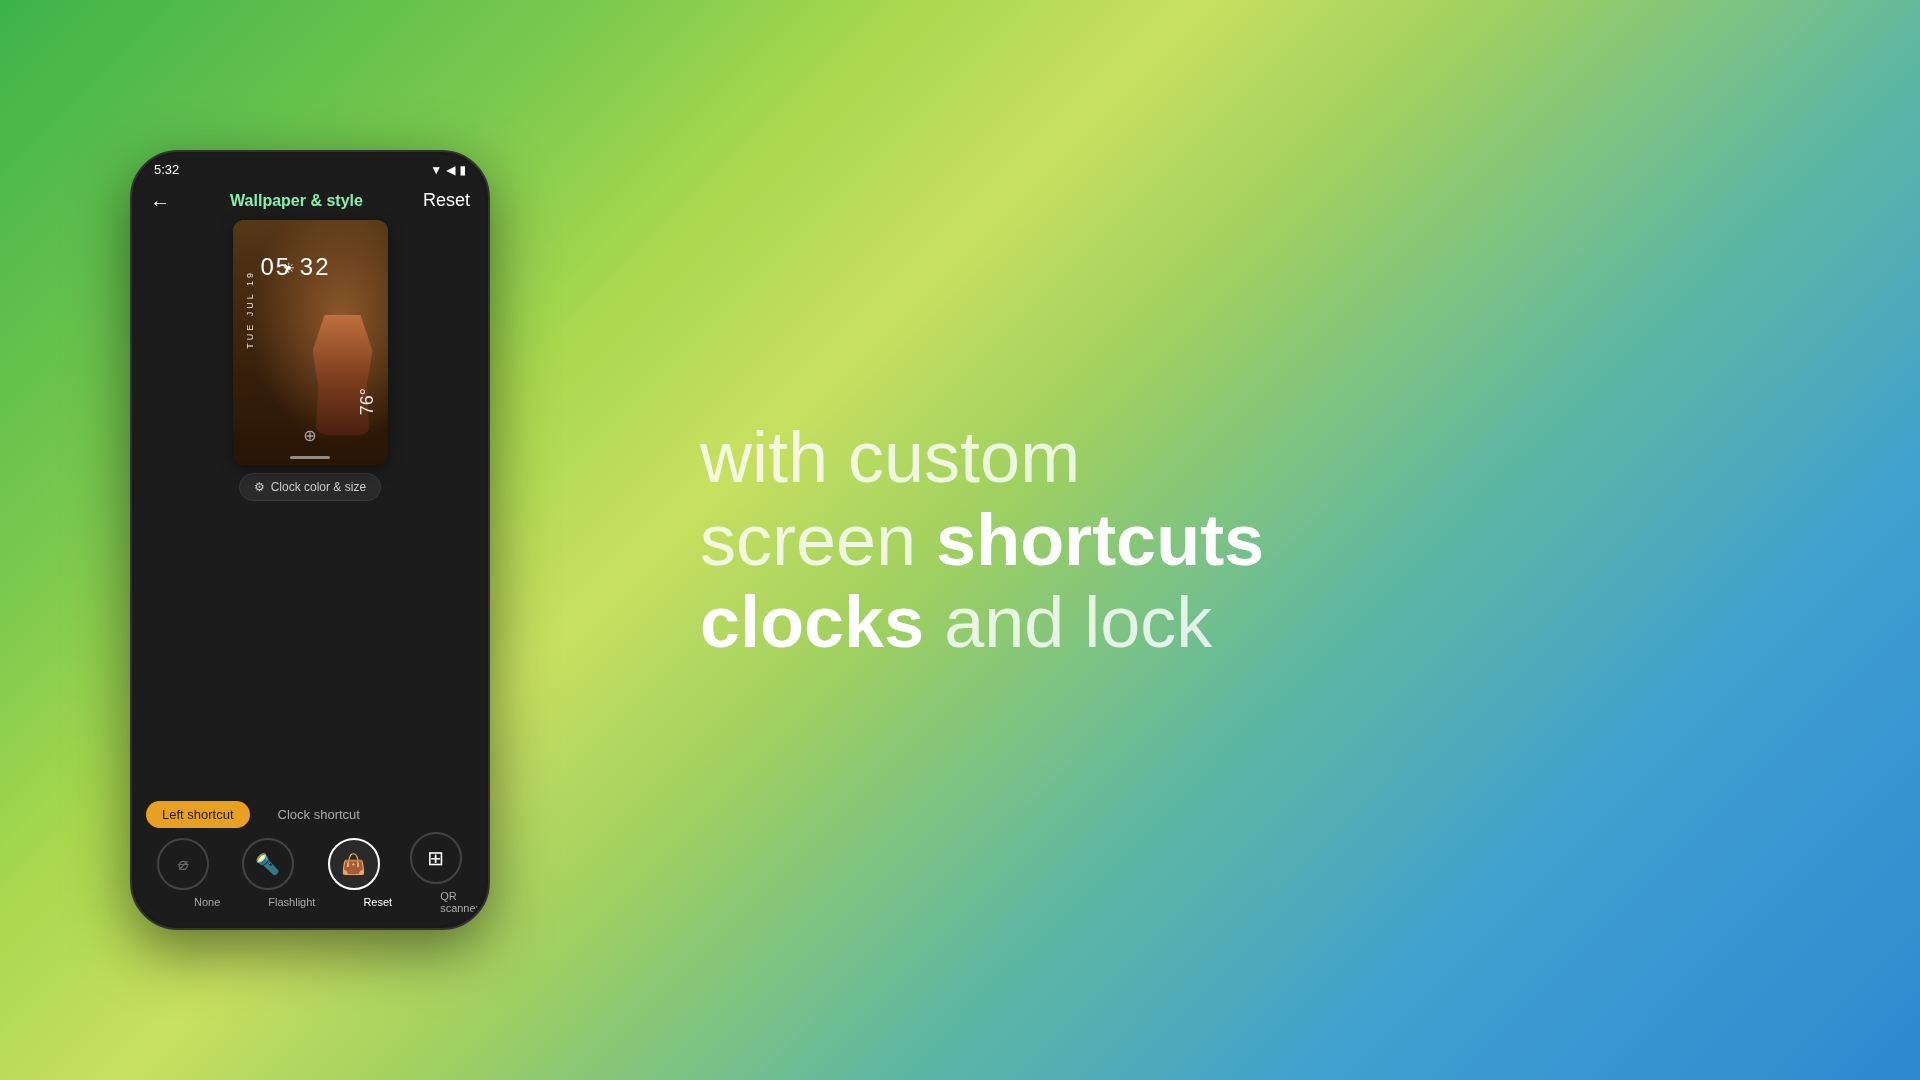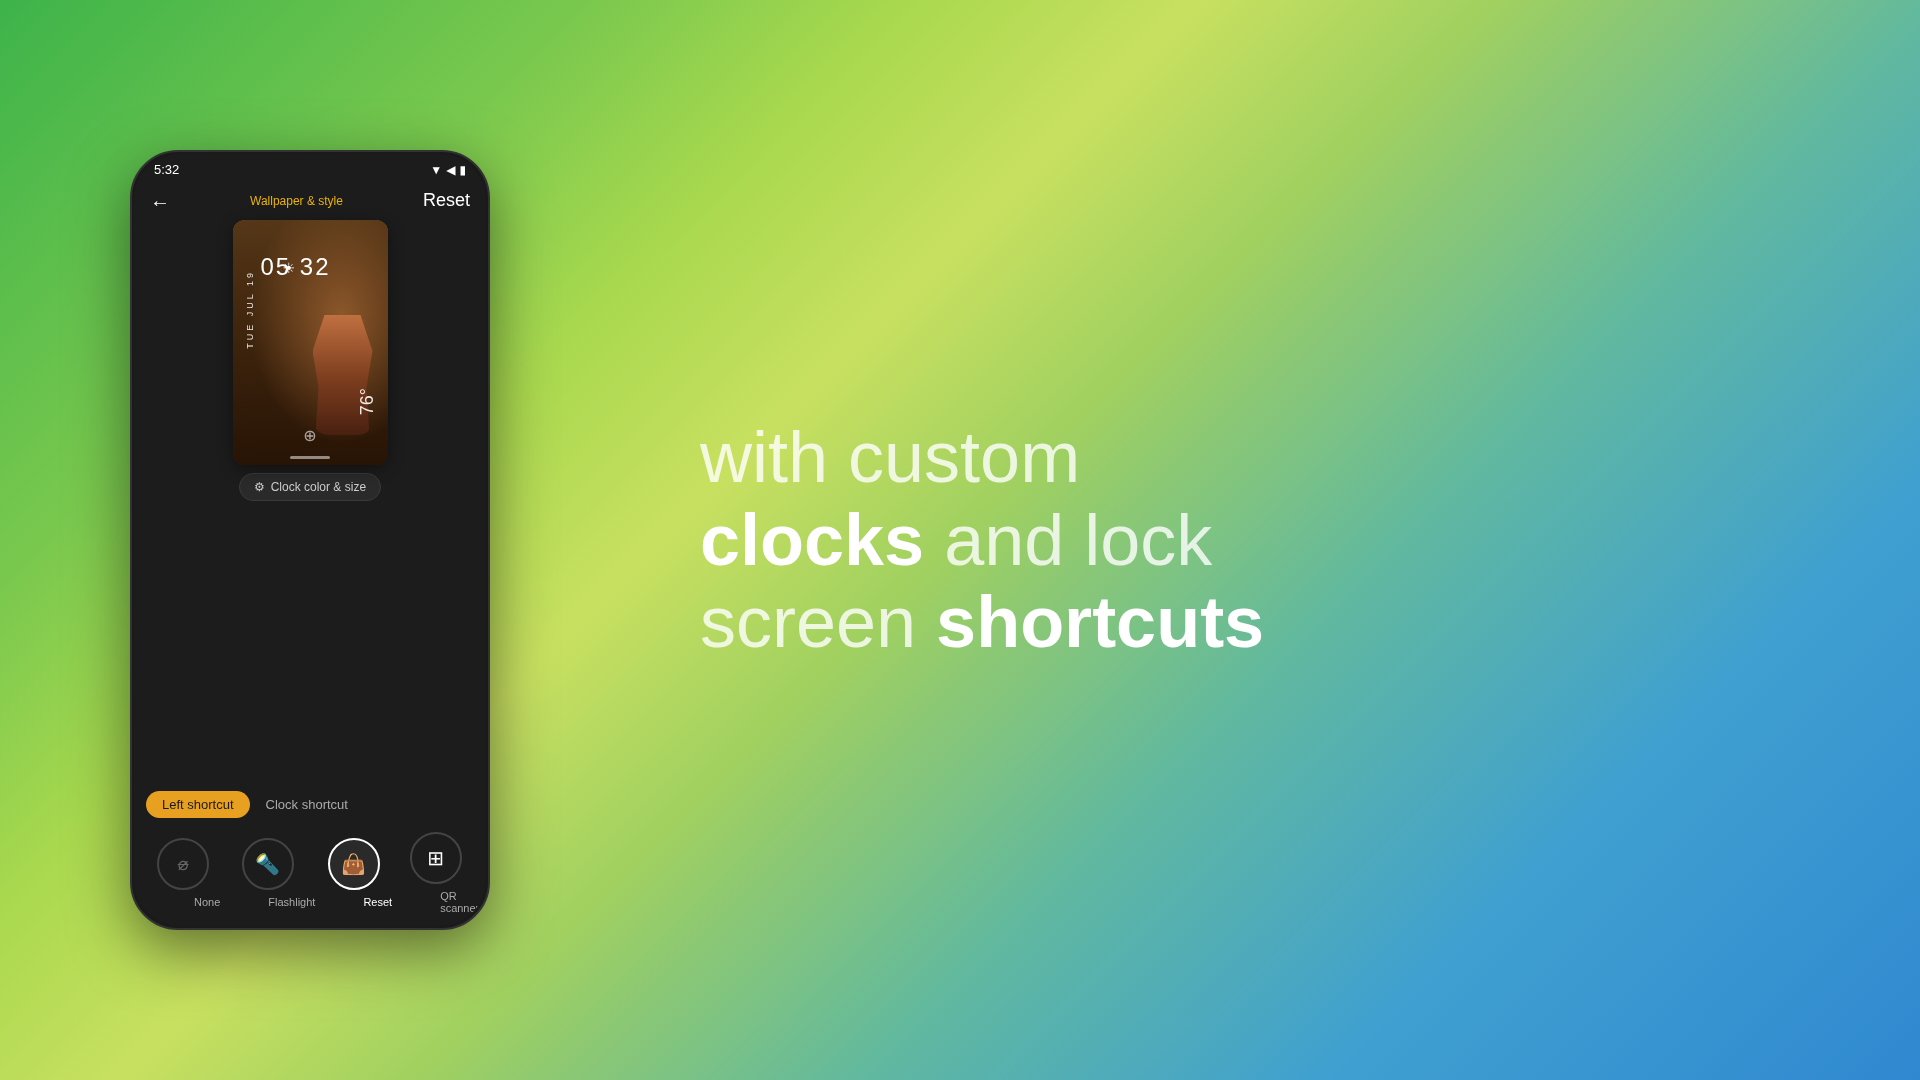--- a/index.html
+++ b/index.html
@@ -94,23 +94,23 @@
       background: #1c1c1c;
     }
 
     .header-back {
       color: white;
       font-size: 20px;
       cursor: pointer;
     }
 
     .header-title {
-      color: #eab308;
-      font-size: 12px;
-      font-weight: 400;
+      color: #86efac;
+      font-size: 16px;
+      font-weight: 700;
     }
 
     .header-reset {
       color: white;
       font-size: 18px;
       cursor: pointer;
     }
 
     
     .tab-bar {
@@ -266,22 +266,21 @@
     }
 
     
     .shortcut-section {
       background: #1c1c1c;
       padding: 8px 12px;
     }
 
     .shortcut-tabs {
       display: flex;
-      gap: 0;
-      margin-bottom: 10px;
+      gap: 12px;
     }
 
     .shortcut-tab {
       padding: 6px 16px;
       border-radius: 20px;
       font-size: 13px;
       font-weight: 500;
       cursor: pointer;
     }
 
@@ -458,19 +457,19 @@
     </div>
   </div>
 </div>
 
 <div class="right-section">
   <div class="hero-text">
     <div>
       <span class="light">with custom</span>
     </div>
     <div>
-      <span class="bold">clocks</span><span class="light"> and lock</span>
+      <span class="light">screen </span><span class="bold">shortcuts</span>
     </div>
     <div>
-      <span class="light">screen </span><span class="bold">shortcuts</span>
+      <span class="bold">clocks</span><span class="light"> and lock</span>
     </div>
   </div>
 </div>
 
 </body></html>

